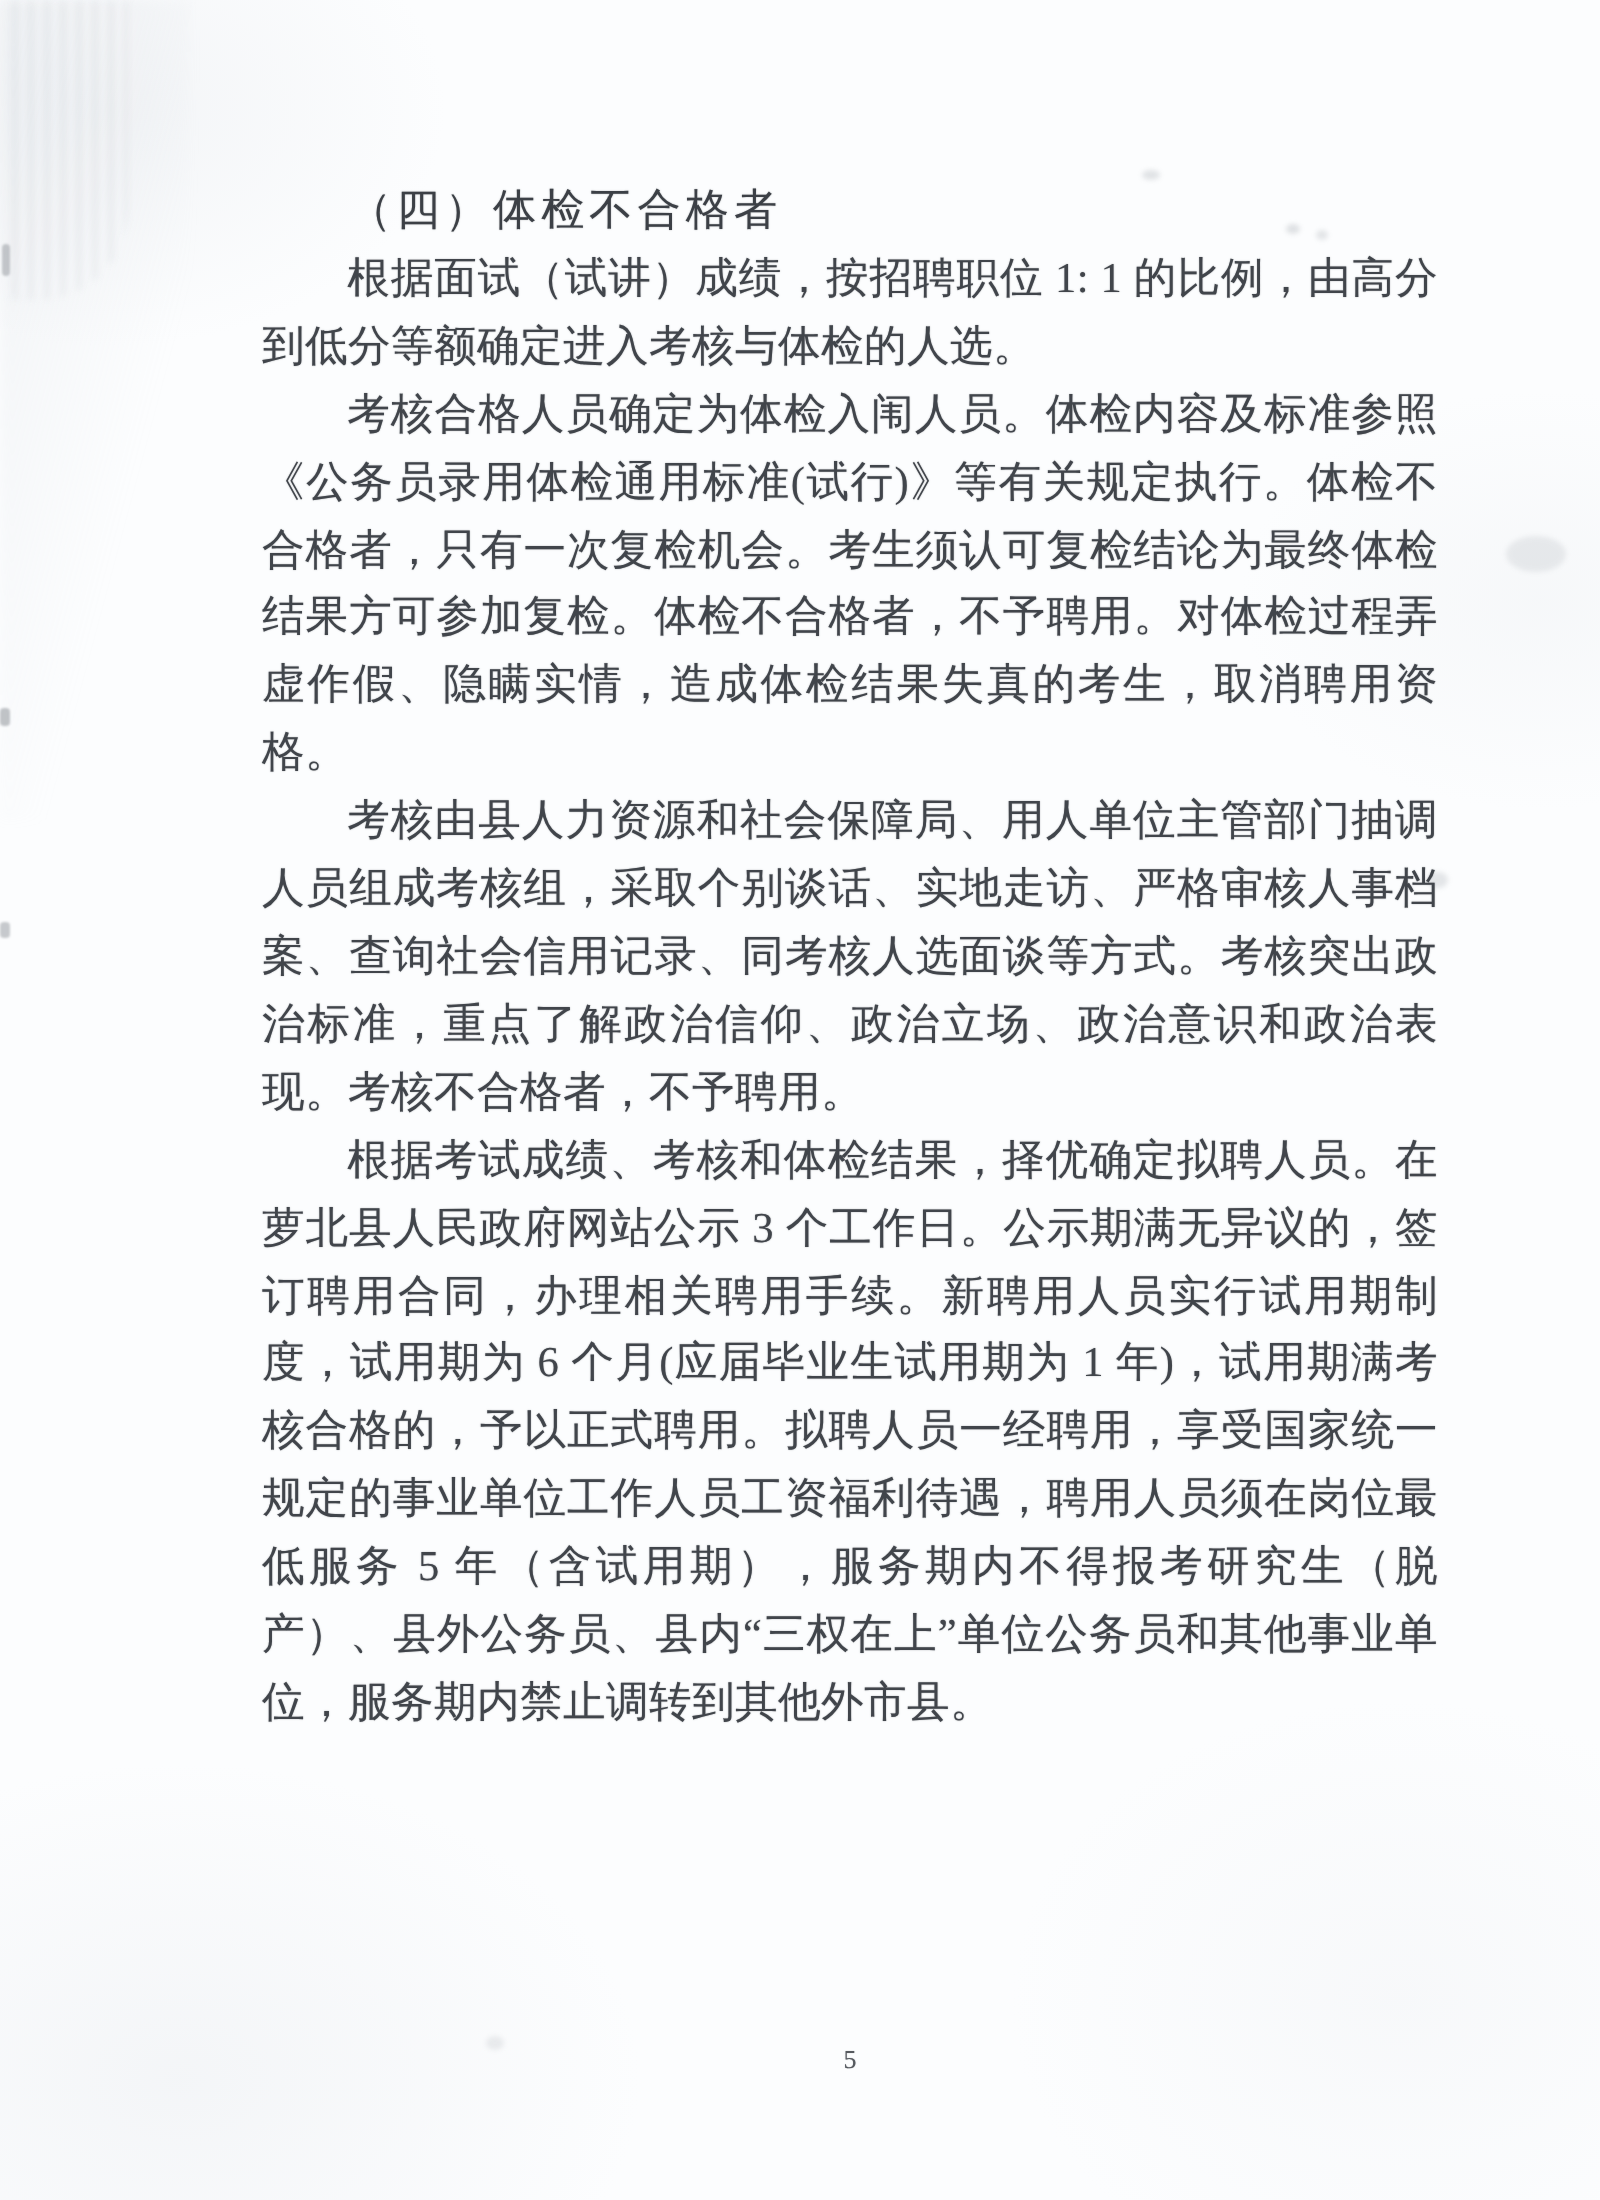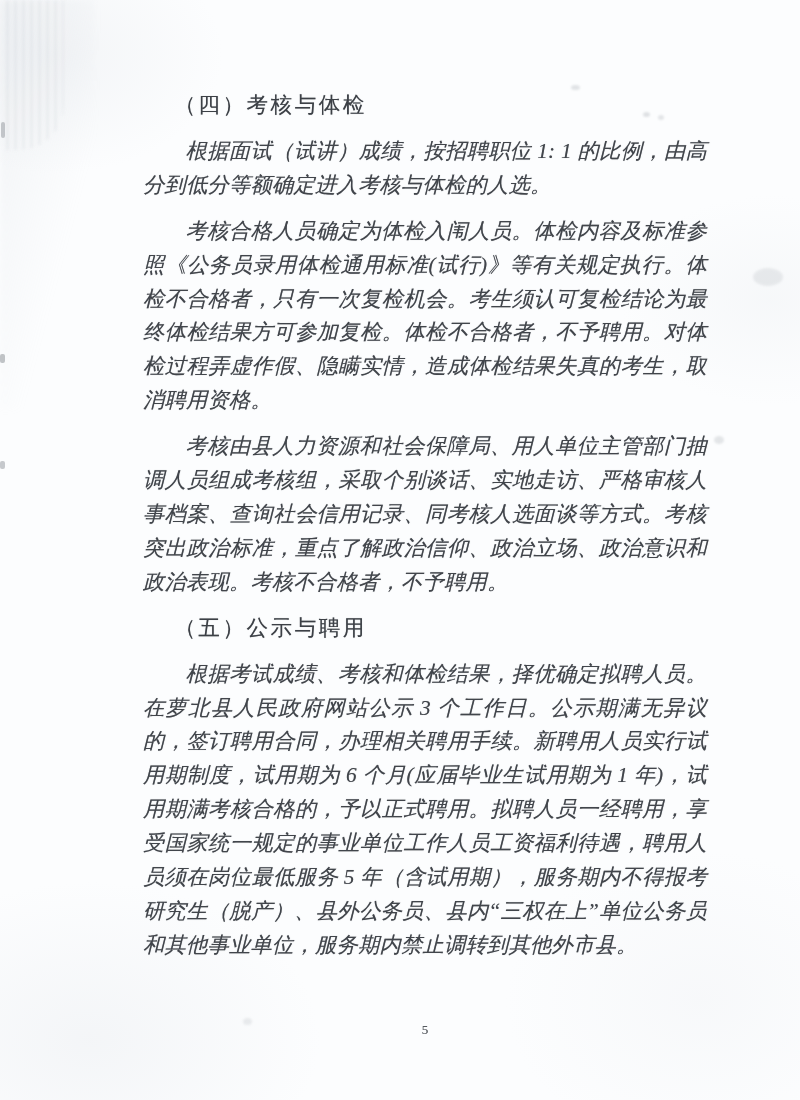--- a/index.html
+++ b/index.html
@@ -28,23 +28,22 @@
     top: 89px;
     width: 588px;
     font-size: 21.3px;
     line-height: 33.9px;
     color: #41454b;
     text-align: justify;
     text-shadow: 0 0 0.7px rgba(65,69,75,0.55);
     letter-spacing: 0.2px;
   }
   .content p {
-    margin: 12px;
+    margin: 0;
     text-indent: 2em;
-    font-style: italic;
   }
   .sec-heading {
     margin: 0;
     font-size: 21.6px;
     font-weight: 500;
     text-indent: 2em;
     letter-spacing: 2.5px;
     color: #3c4046;
   }
   .page-number {
@@ -97,30 +96,29 @@
   <div class="artifact speck sp3"></div>
   <div class="artifact smudge sm1"></div>
   <div class="artifact smudge sm2"></div>
   <div class="artifact smudge sm3"></div>
   <div class="artifact smudge sm4"></div>
   <div class="artifact smudge sm5"></div>
   <div class="artifact smudge sm6"></div>
 
   <div class="content">
 
-    <h2 class="sec-heading">（四）考核与体检</h2>
+    <h2 class="sec-heading">（四）体检不合格者</h2>
 
     <p>根据面试（试讲）成绩，按招聘职位 1: 1 的比例，由高分到低分等额确定进入考核与体检的人选。</p>
 
     <p>考核合格人员确定为体检入闱人员。体检内容及标准参照《公务员录用体检通用标准(试行)》等有关规定执行。体检不合格者，只有一次复检机会。考生须认可复检结论为最终体检结果方可参加复检。体检不合格者，不予聘用。对体检过程弄虚作假、隐瞒实情，造成体检结果失真的考生，取消聘用资格。</p>
 
     <p>考核由县人力资源和社会保障局、用人单位主管部门抽调人员组成考核组，采取个别谈话、实地走访、严格审核人事档案、查询社会信用记录、同考核人选面谈等方式。考核突出政治标准，重点了解政治信仰、政治立场、政治意识和政治表现。考核不合格者，不予聘用。</p>
 
 
-    <h2 class="sec-heading">（五）公示与聘用</h2>
 
     <p>根据考试成绩、考核和体检结果，择优确定拟聘人员。在萝北县人民政府网站公示 3 个工作日。公示期满无异议的，签订聘用合同，办理相关聘用手续。新聘用人员实行试用期制度，试用期为 6 个月(应届毕业生试用期为 1 年)，试用期满考核合格的，予以正式聘用。拟聘人员一经聘用，享受国家统一规定的事业单位工作人员工资福利待遇，聘用人员须在岗位最低服务 5 年（含试用期），服务期内不得报考研究生（脱产）、县外公务员、县内“三权在上”单位公务员和其他事业单位，服务期内禁止调转到其他外市县。</p>
 
   </div>
 
   <div class="page-number">5</div>
 
 </div>
 
 </body></html>

